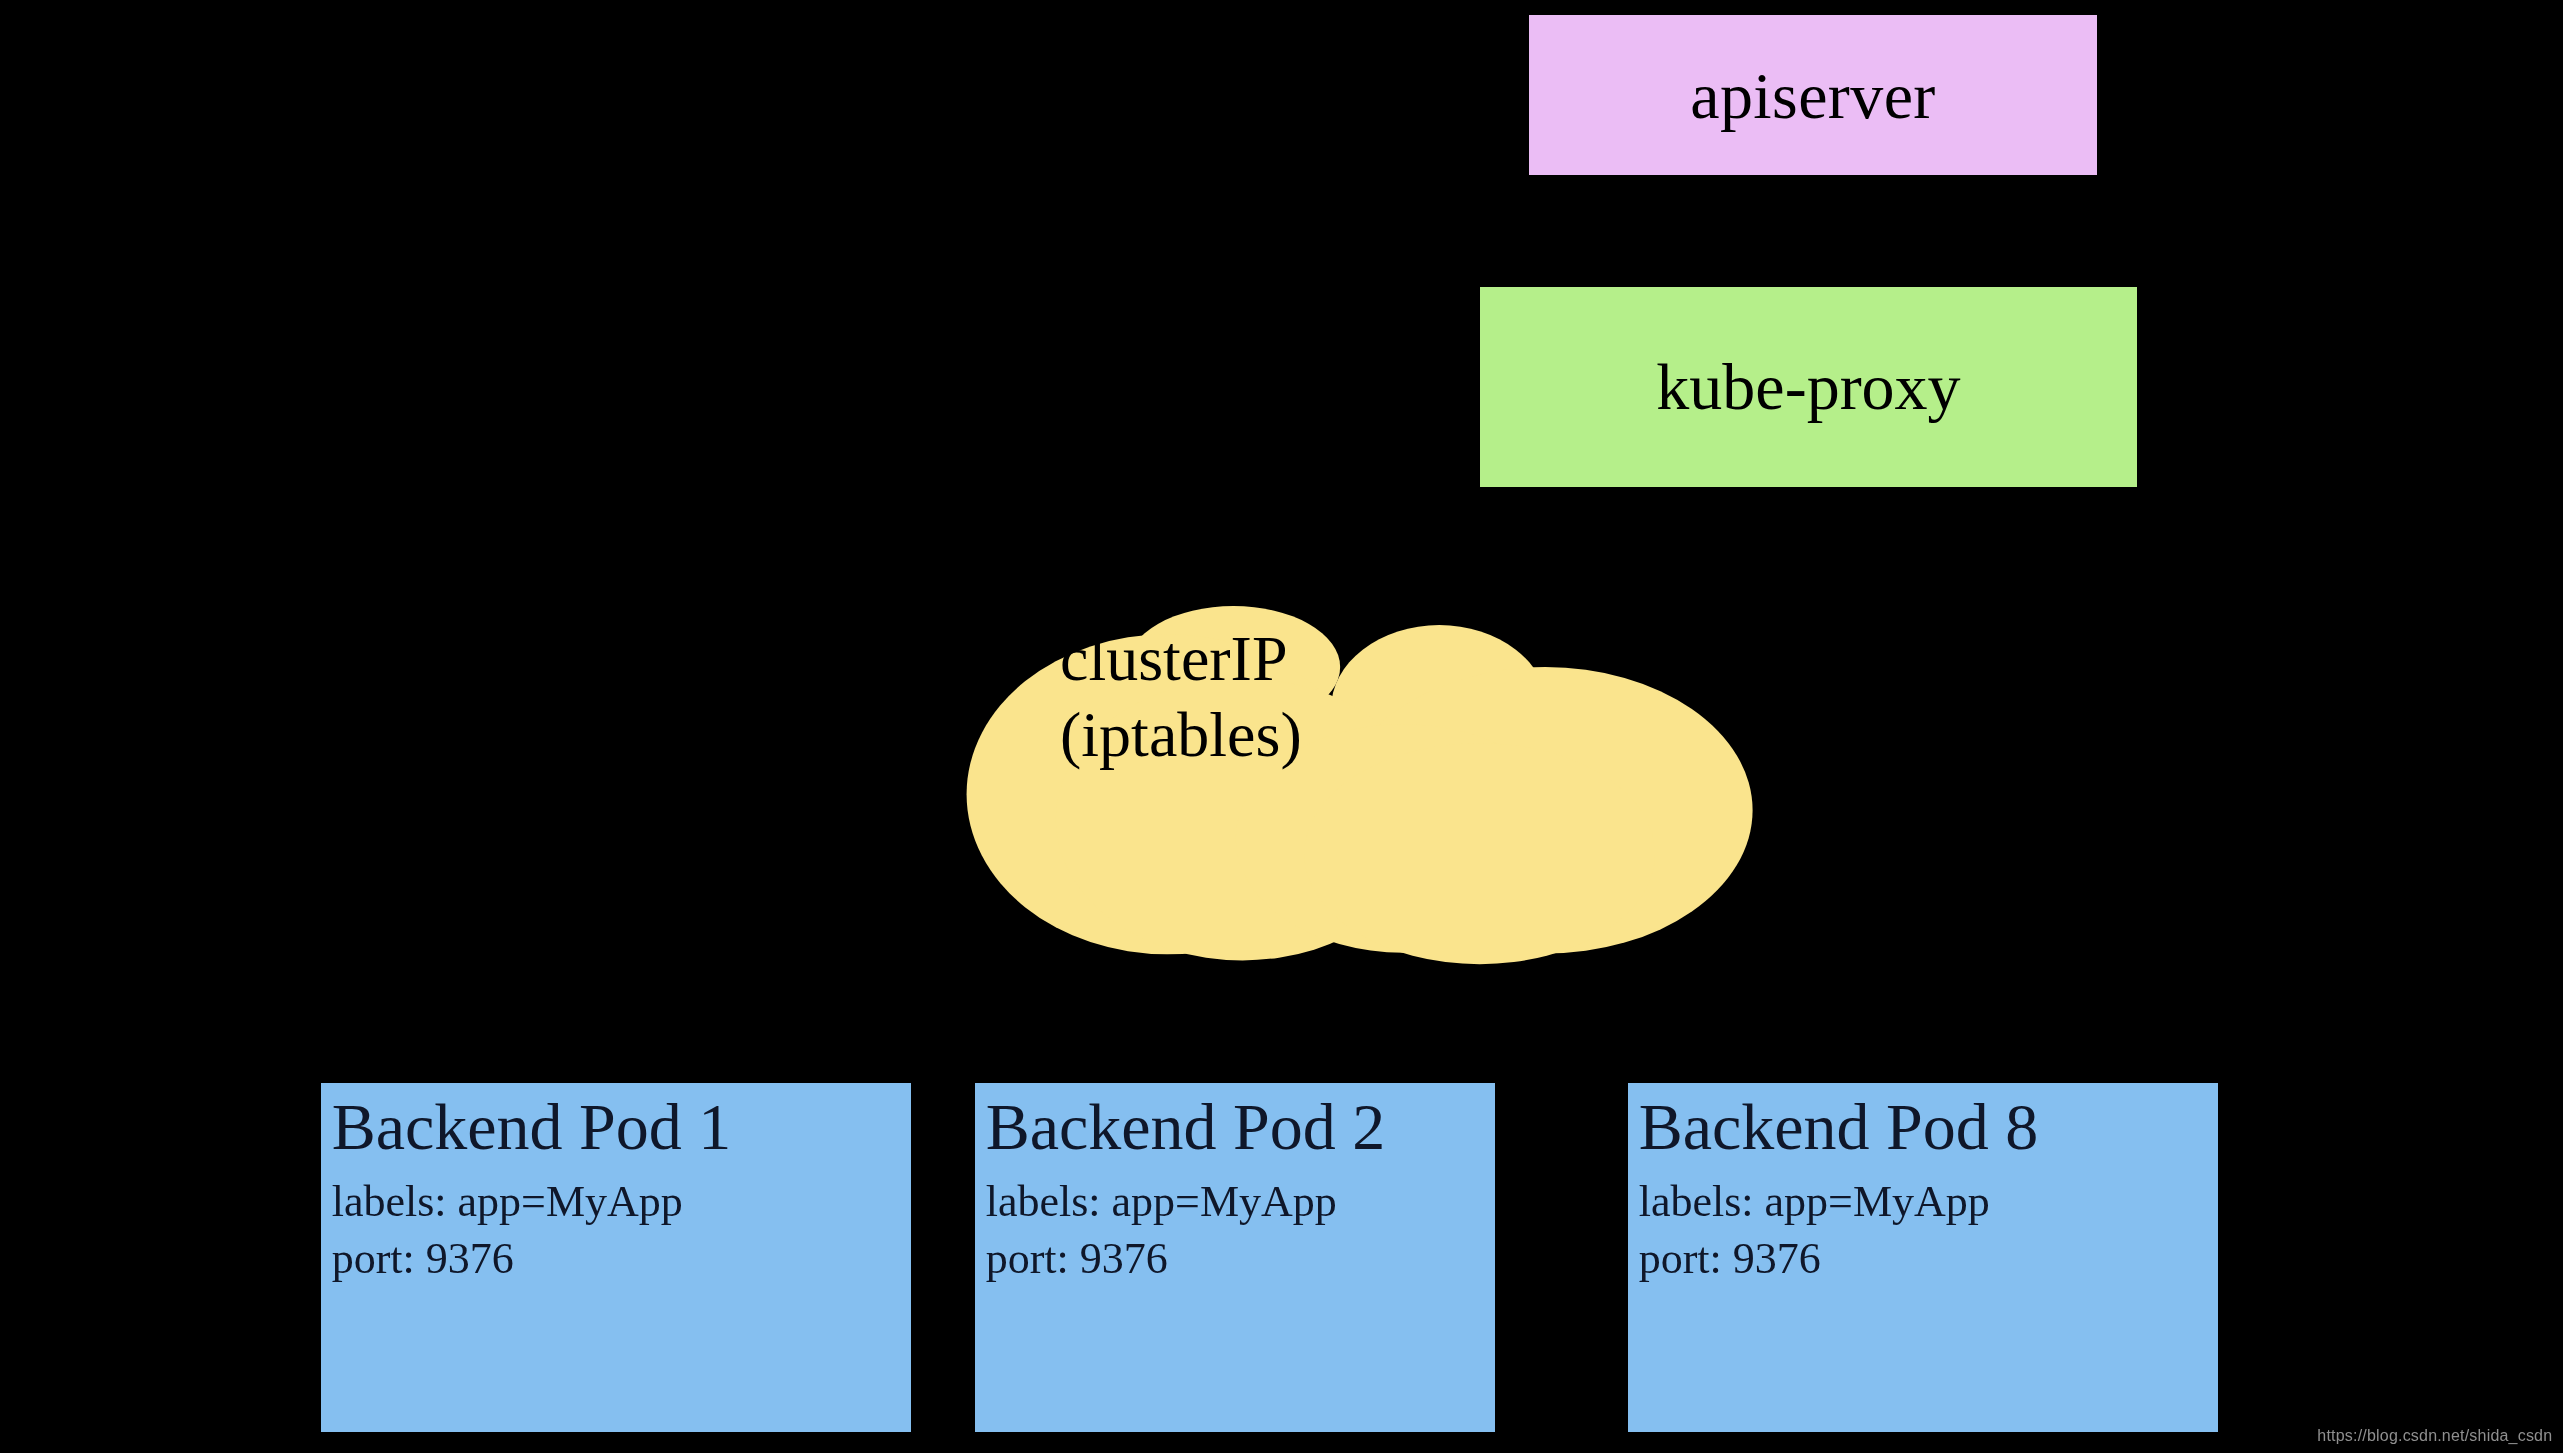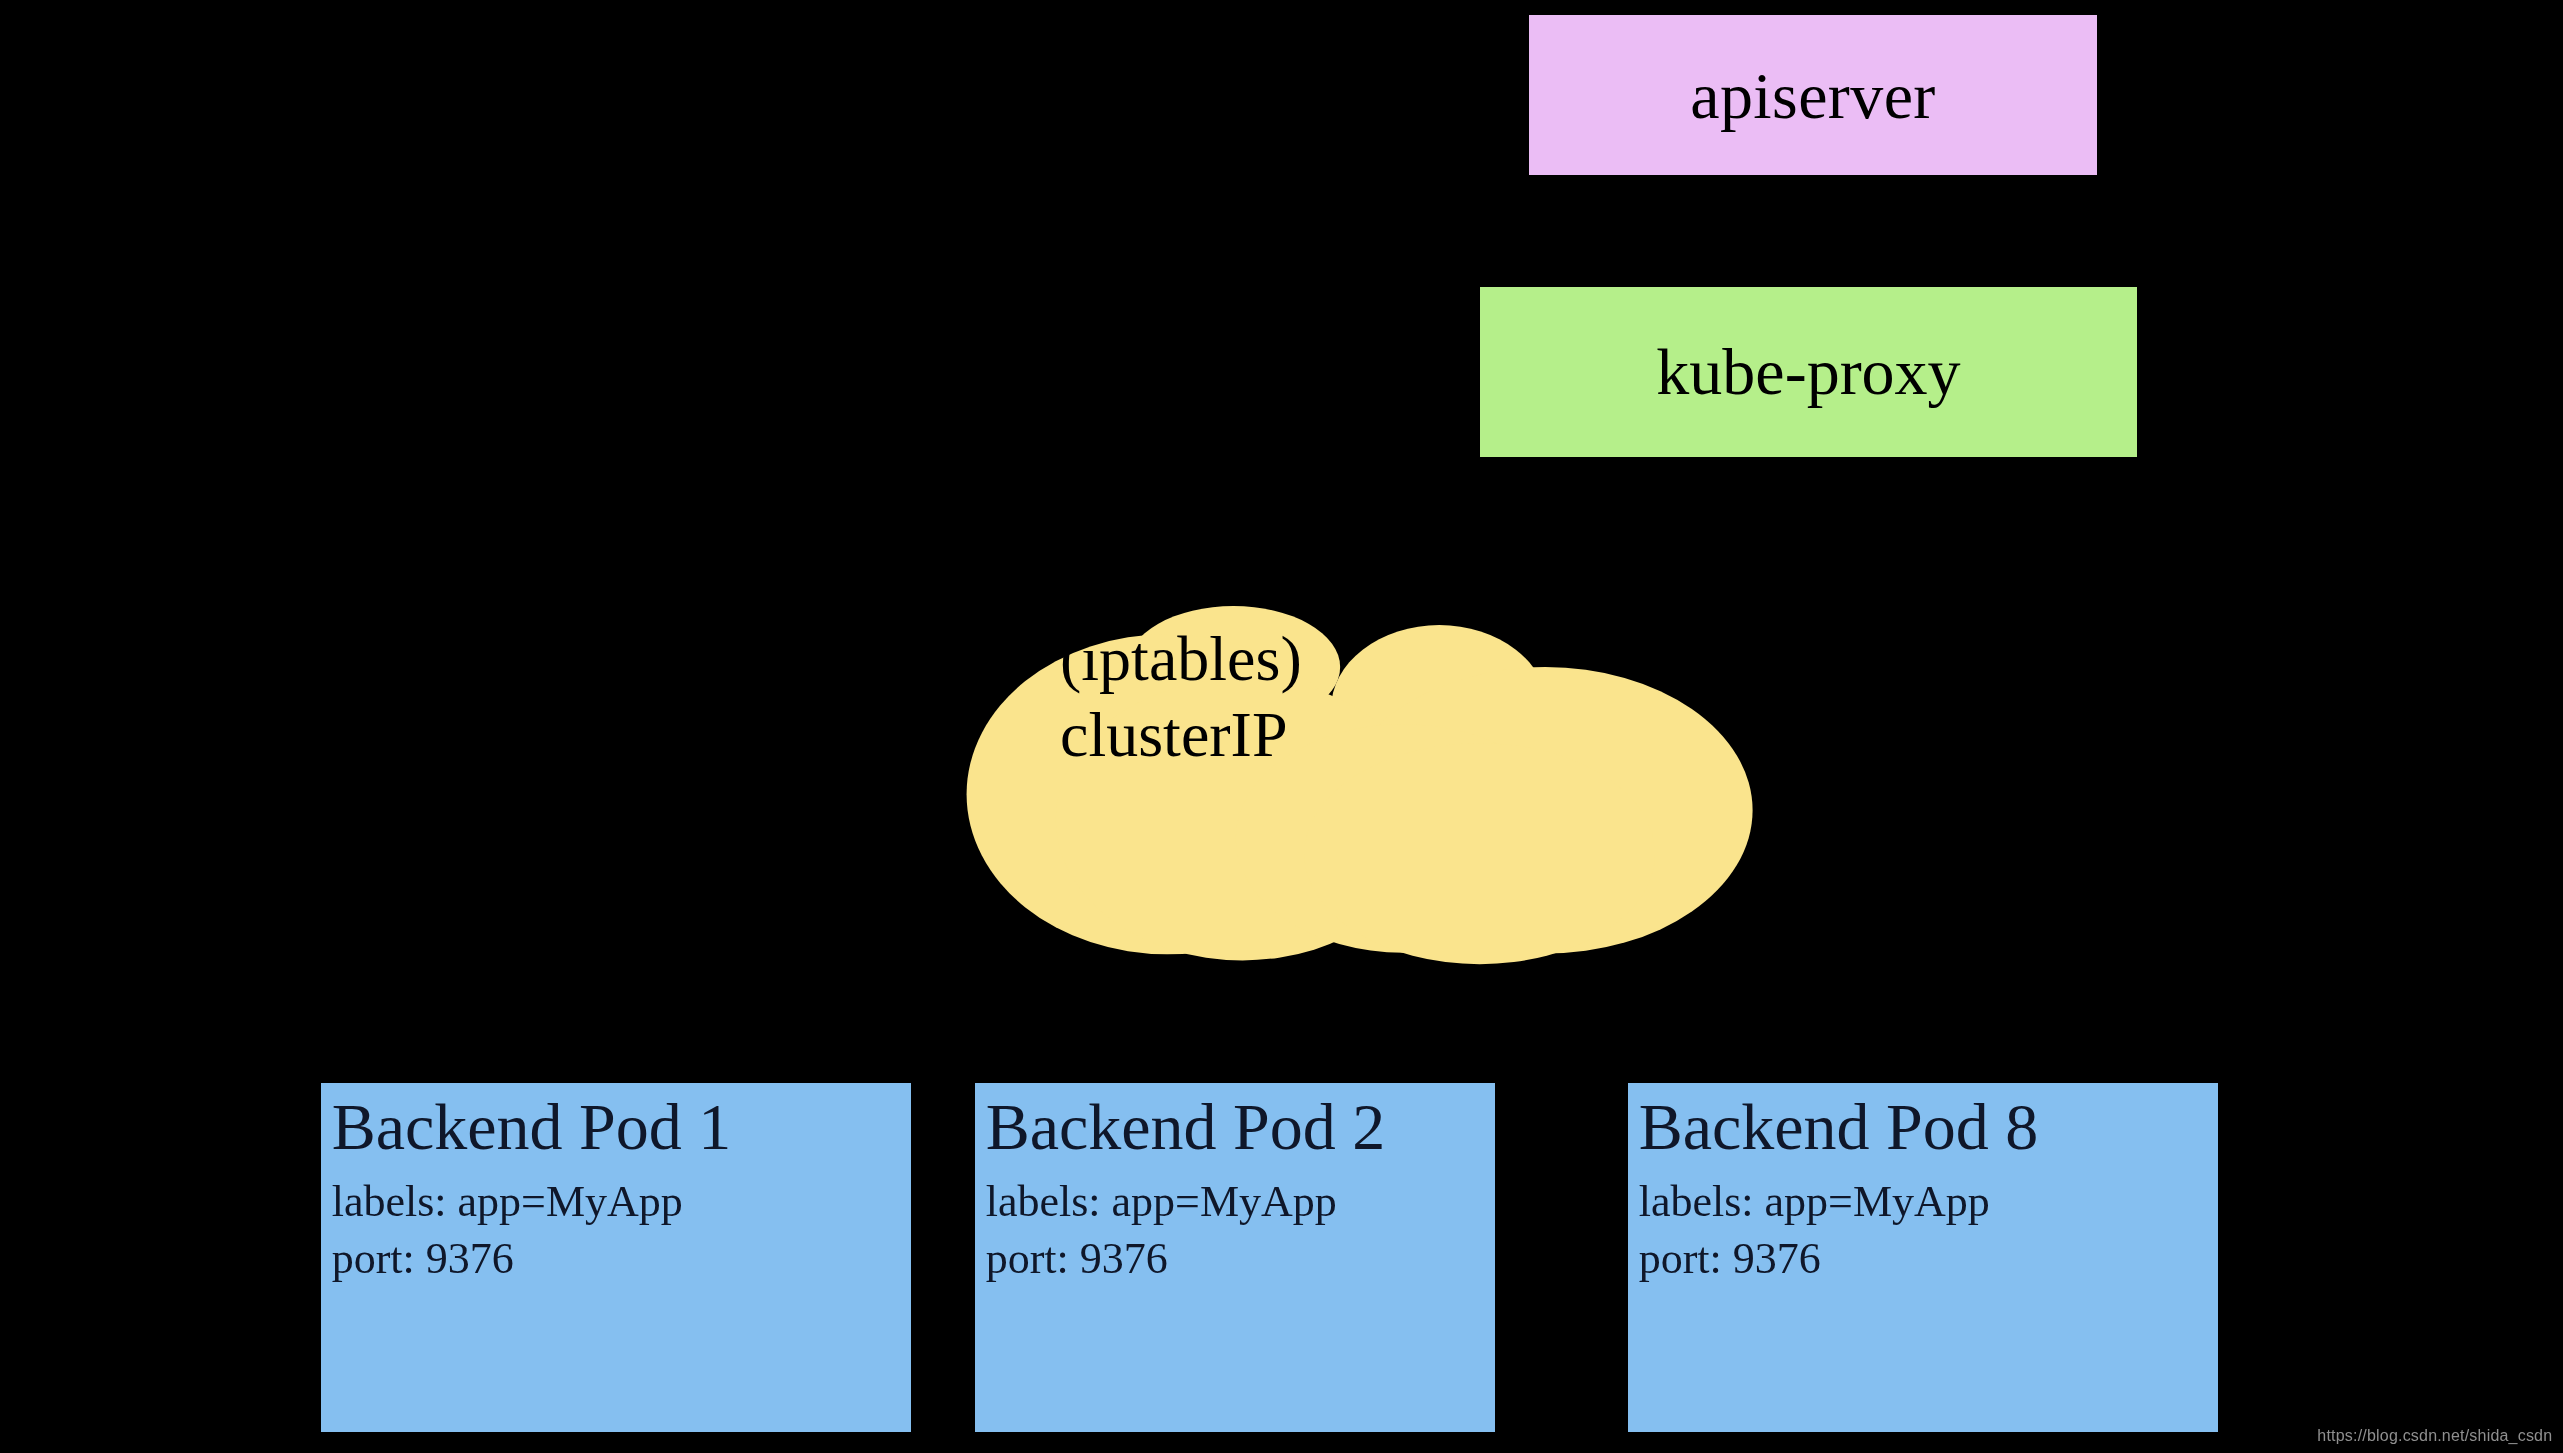--- a/index.html
+++ b/index.html
@@ -51,21 +51,21 @@
   }
   .client-label {
     font-size: 66px;
   }
 
   
   .kubeproxy-box {
     left: 1480px;
     top: 287px;
     width: 657px;
-    height: 170px;
+    height: 200px;
     background: #B5EF8A;
   }
   .kubeproxy-label {
     font-size: 66px;
   }
 
   
   .cloud-wrap {
     position: absolute;
     left: 946px;
@@ -159,22 +159,22 @@
         <ellipse cx="377" cy="105" rx="140" ry="80"></ellipse>
         <ellipse cx="647" cy="160" rx="142" ry="110"></ellipse>
         <ellipse cx="290" cy="272" rx="263" ry="210"></ellipse>
         <ellipse cx="786" cy="293" rx="272" ry="188"></ellipse>
         <ellipse cx="389" cy="305" rx="245" ry="185"></ellipse>
         <ellipse cx="600" cy="330" rx="220" ry="150"></ellipse>
         <ellipse cx="700" cy="350" rx="230" ry="145"></ellipse>
       </g>
     </svg>
     <div class="cloud-text">
+      <span class="cloud-line">clusterIP</span>
       <span class="cloud-line">(iptables)</span>
-      <span class="cloud-line">clusterIP</span>
     </div>
   </div>
 
   <div class="pod-box pod-1">
     <span class="pod-title">Backend Pod 1</span>
     <span class="pod-line">labels: app=MyApp</span>
     <span class="pod-line">port: 9376</span>
   </div>
 
   <div class="pod-box pod-2">

